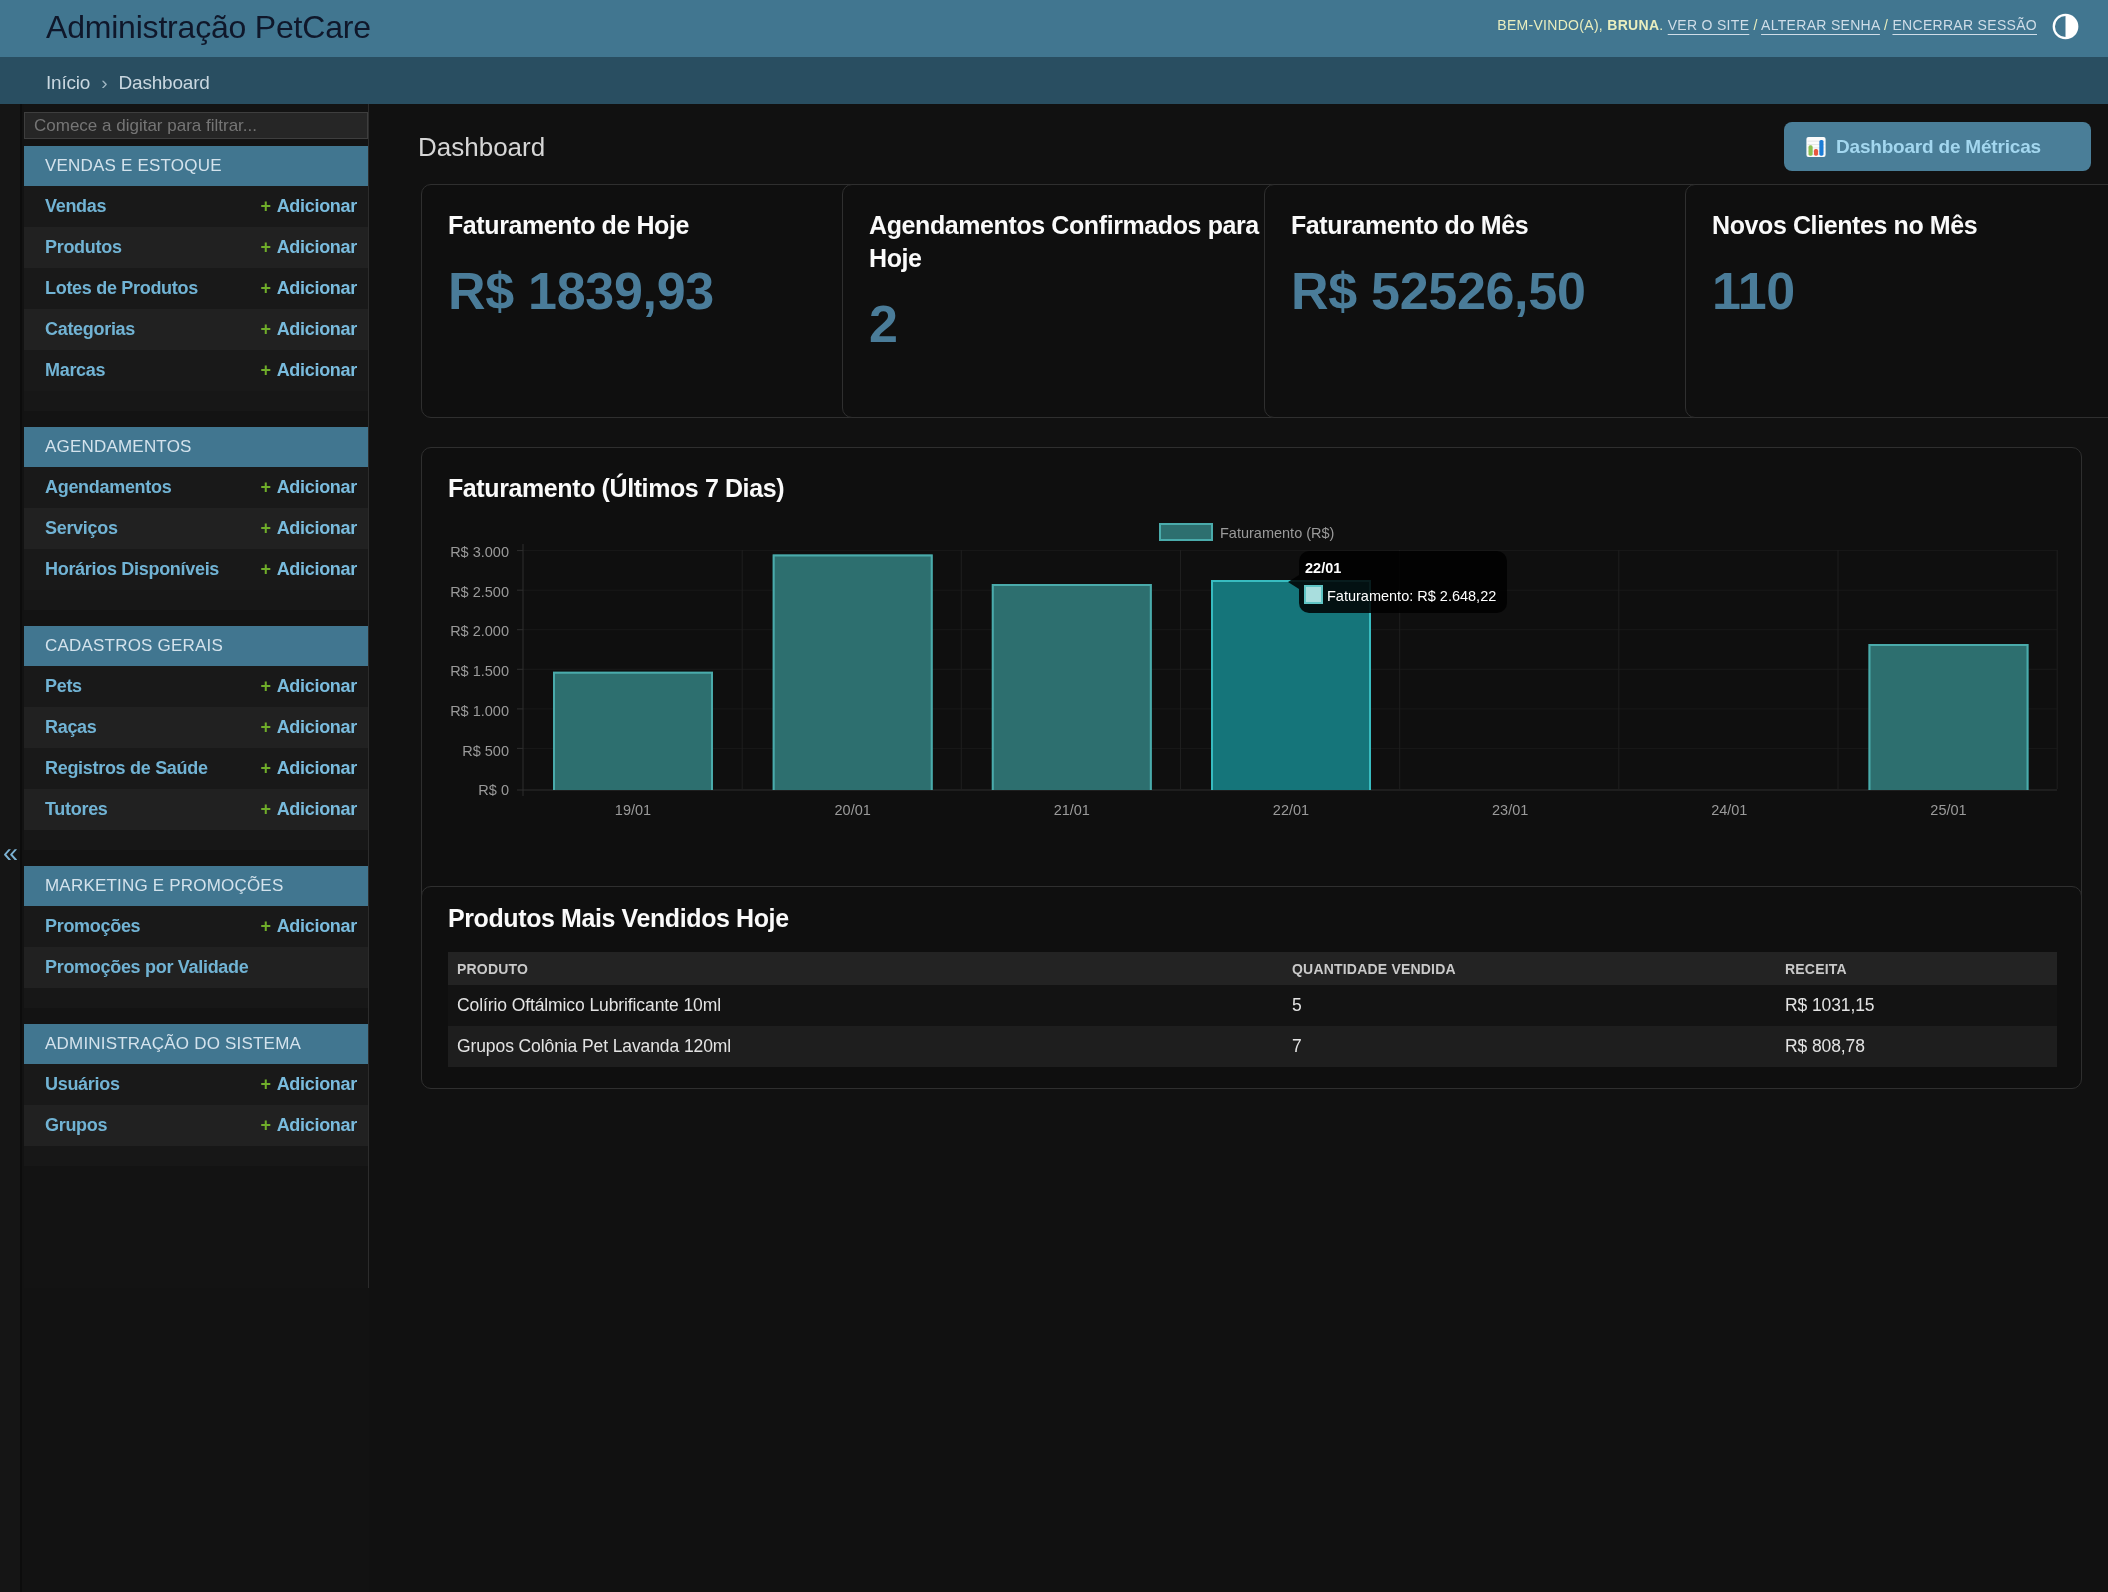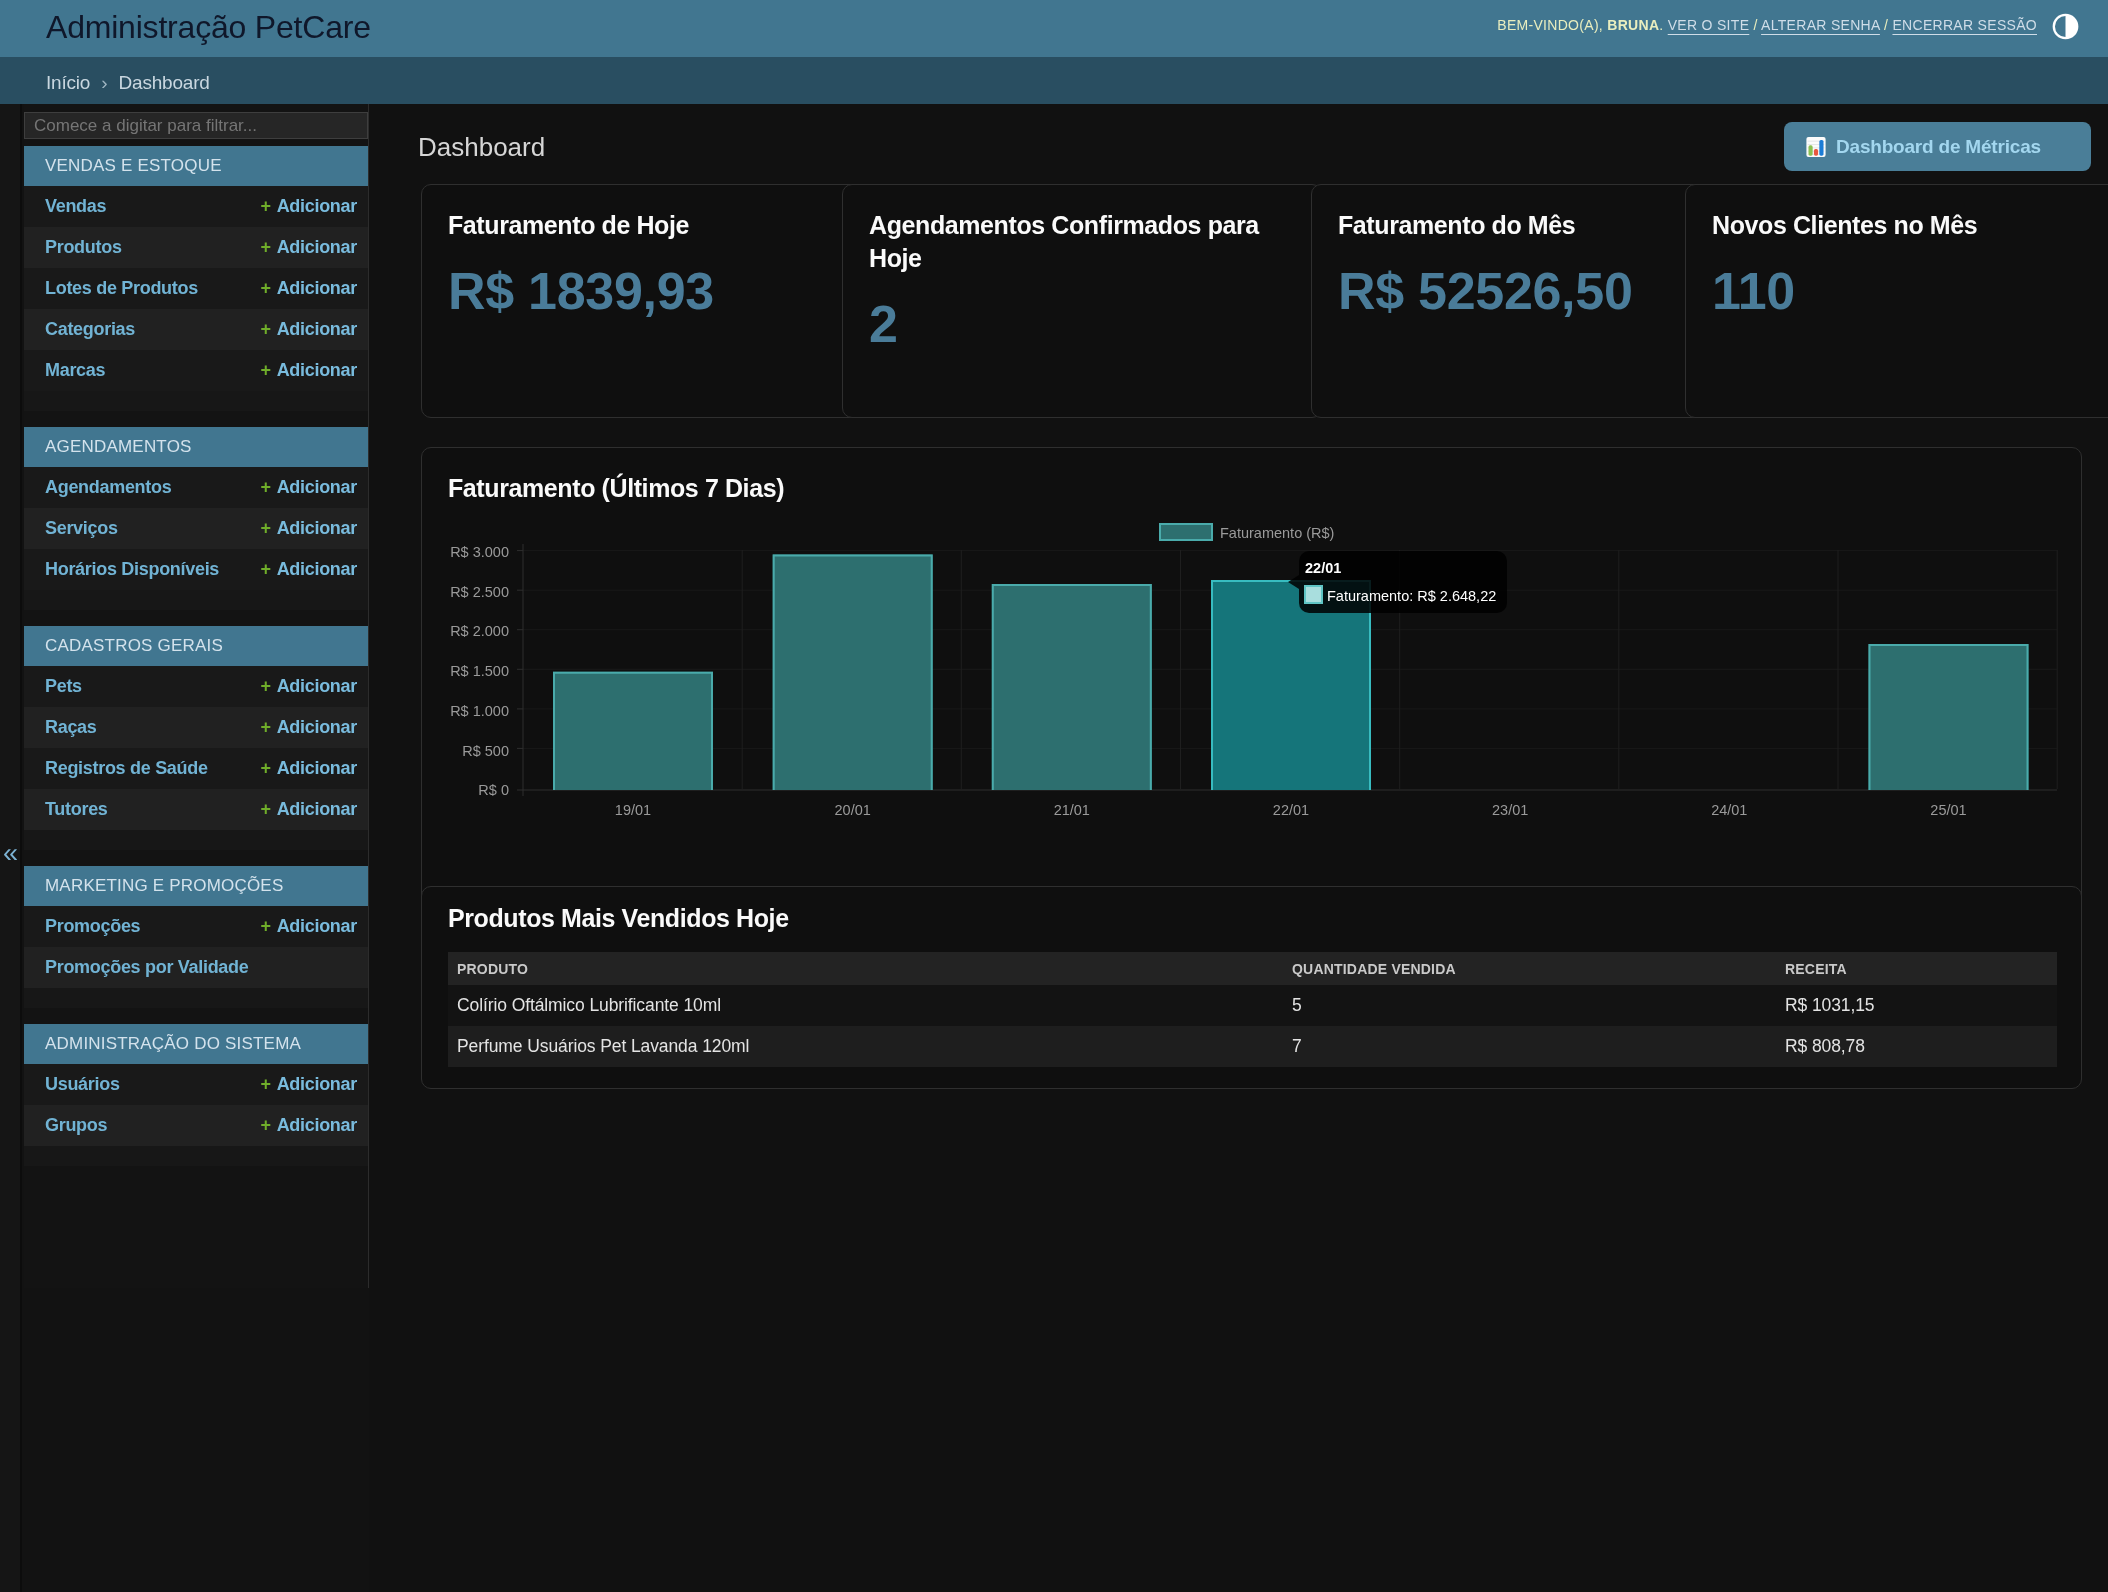--- a/index.html
+++ b/index.html
@@ -178,21 +178,21 @@
       Dashboard de Métricas
     </div>
     <div class="card kcard" style="left:52px">
       <div class="kt">Faturamento de Hoje</div>
       <div class="kv">R$ 1839,93</div>
     </div>
     <div class="card kcard" style="left:473px">
       <div class="kt">Agendamentos Confirmados para Hoje</div>
       <div class="kv">2</div>
     </div>
-    <div class="card kcard" style="left:942px">
+    <div class="card kcard" style="left:895px">
       <div class="kt">Faturamento do Mês</div>
       <div class="kv">R$ 52526,50</div>
     </div>
     <div class="card kcard" style="left:1316px">
       <div class="kt">Novos Clientes no Mês</div>
       <div class="kv">110</div>
     </div>
 
     <div class="card" id="chartcard">
       <svg width="1659" height="421" viewBox="0 0 1659 421">
@@ -284,21 +284,21 @@
               <th>RECEITA</th>
             </tr>
         </thead>
         <tbody>
           <tr>
               <td>Colírio Oftálmico Lubrificante 10ml</td>
               <td>5</td>
               <td>R$ 1031,15</td>
             </tr>
           <tr>
-              <td>Perfume Usuários Pet Lavanda 120ml</td>
+              <td>Grupos Colônia Pet Lavanda 120ml</td>
               <td>7</td>
               <td>R$ 808,78</td>
             </tr>
         </tbody>
       </table>
     </div>
   </div>
 </div>
 
 </body></html>

